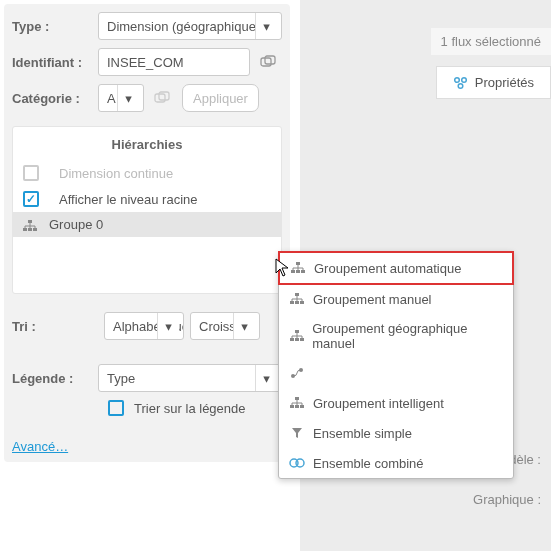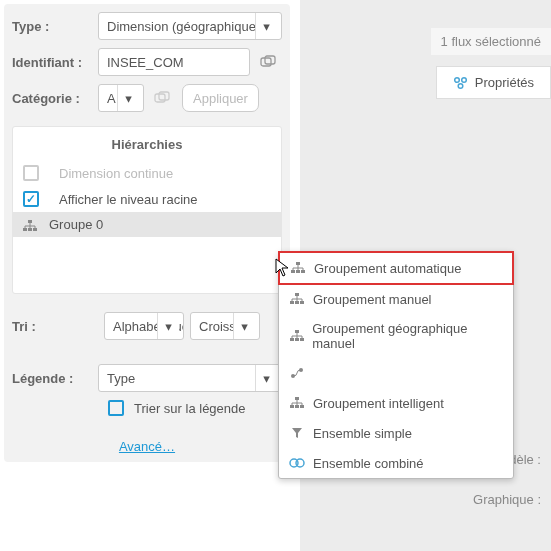--- a/index.html
+++ b/index.html
@@ -21,21 +21,21 @@
 .hrow{display:flex;align-items:center;padding:5px 10px;gap:20px}
 .hrow.dim{color:#bbb}
 .hrow .chk2{width:16px;height:16px;border:2px solid #ccc;border-radius:2px;display:inline-flex;align-items:center;justify-content:center}
 .hrow .chk2.on{border-color:#1e99d6}
 .hrow .chk2.on::after{content:"✓";color:#1e99d6;font-size:12px;font-weight:bold}
 .grouprow{background:#e5e5e5;display:flex;align-items:flex-end;padding:5px 10px;gap:12px;position:relative}
 .trirow{display:flex;align-items:center;gap:6px;margin-top:18px}
 .trirow .sel{flex:1}
 .legrow{margin-top:24px}
 .chk3{width:16px;height:16px;border:2px solid #1e99d6;border-radius:2px;display:inline-block;vertical-align:middle}
-.adv{text-align:center;margin-top:20px}
+.adv{text-align:left;margin-top:20px}
 .adv a{color:#1e99d6}
 .right{position:absolute;left:300px;top:0;right:0;bottom:0;background:#ececec}
 .rflow{position:absolute;right:0;top:28px;color:#888;padding:6px 10px;background:#f6f6f6}
 .rprop{position:absolute;right:0;top:66px;background:#fff;border:1px solid #ddd;padding:8px 16px;display:flex;align-items:flex-end;gap:6px;color:#777}
 .rgear{color:#4aa6d6}
 .rlabel{position:absolute;right:0;color:#888;padding:4px 10px}
 .cursor{position:absolute;left:275px;top:258px;z-index:60;pointer-events:none}
 .menu{position:absolute;left:278px;top:251px;width:236px;background:#fff;border:1px solid #bbb;border-radius:3px;box-shadow:0 2px 6px rgba(0,0,0,.2);z-index:50}
 .mitem{display:flex;align-items:center;gap:8px;padding:7px 10px;color:#555}
 .mitem.hi{border:2px solid #d33;margin:-1px}

